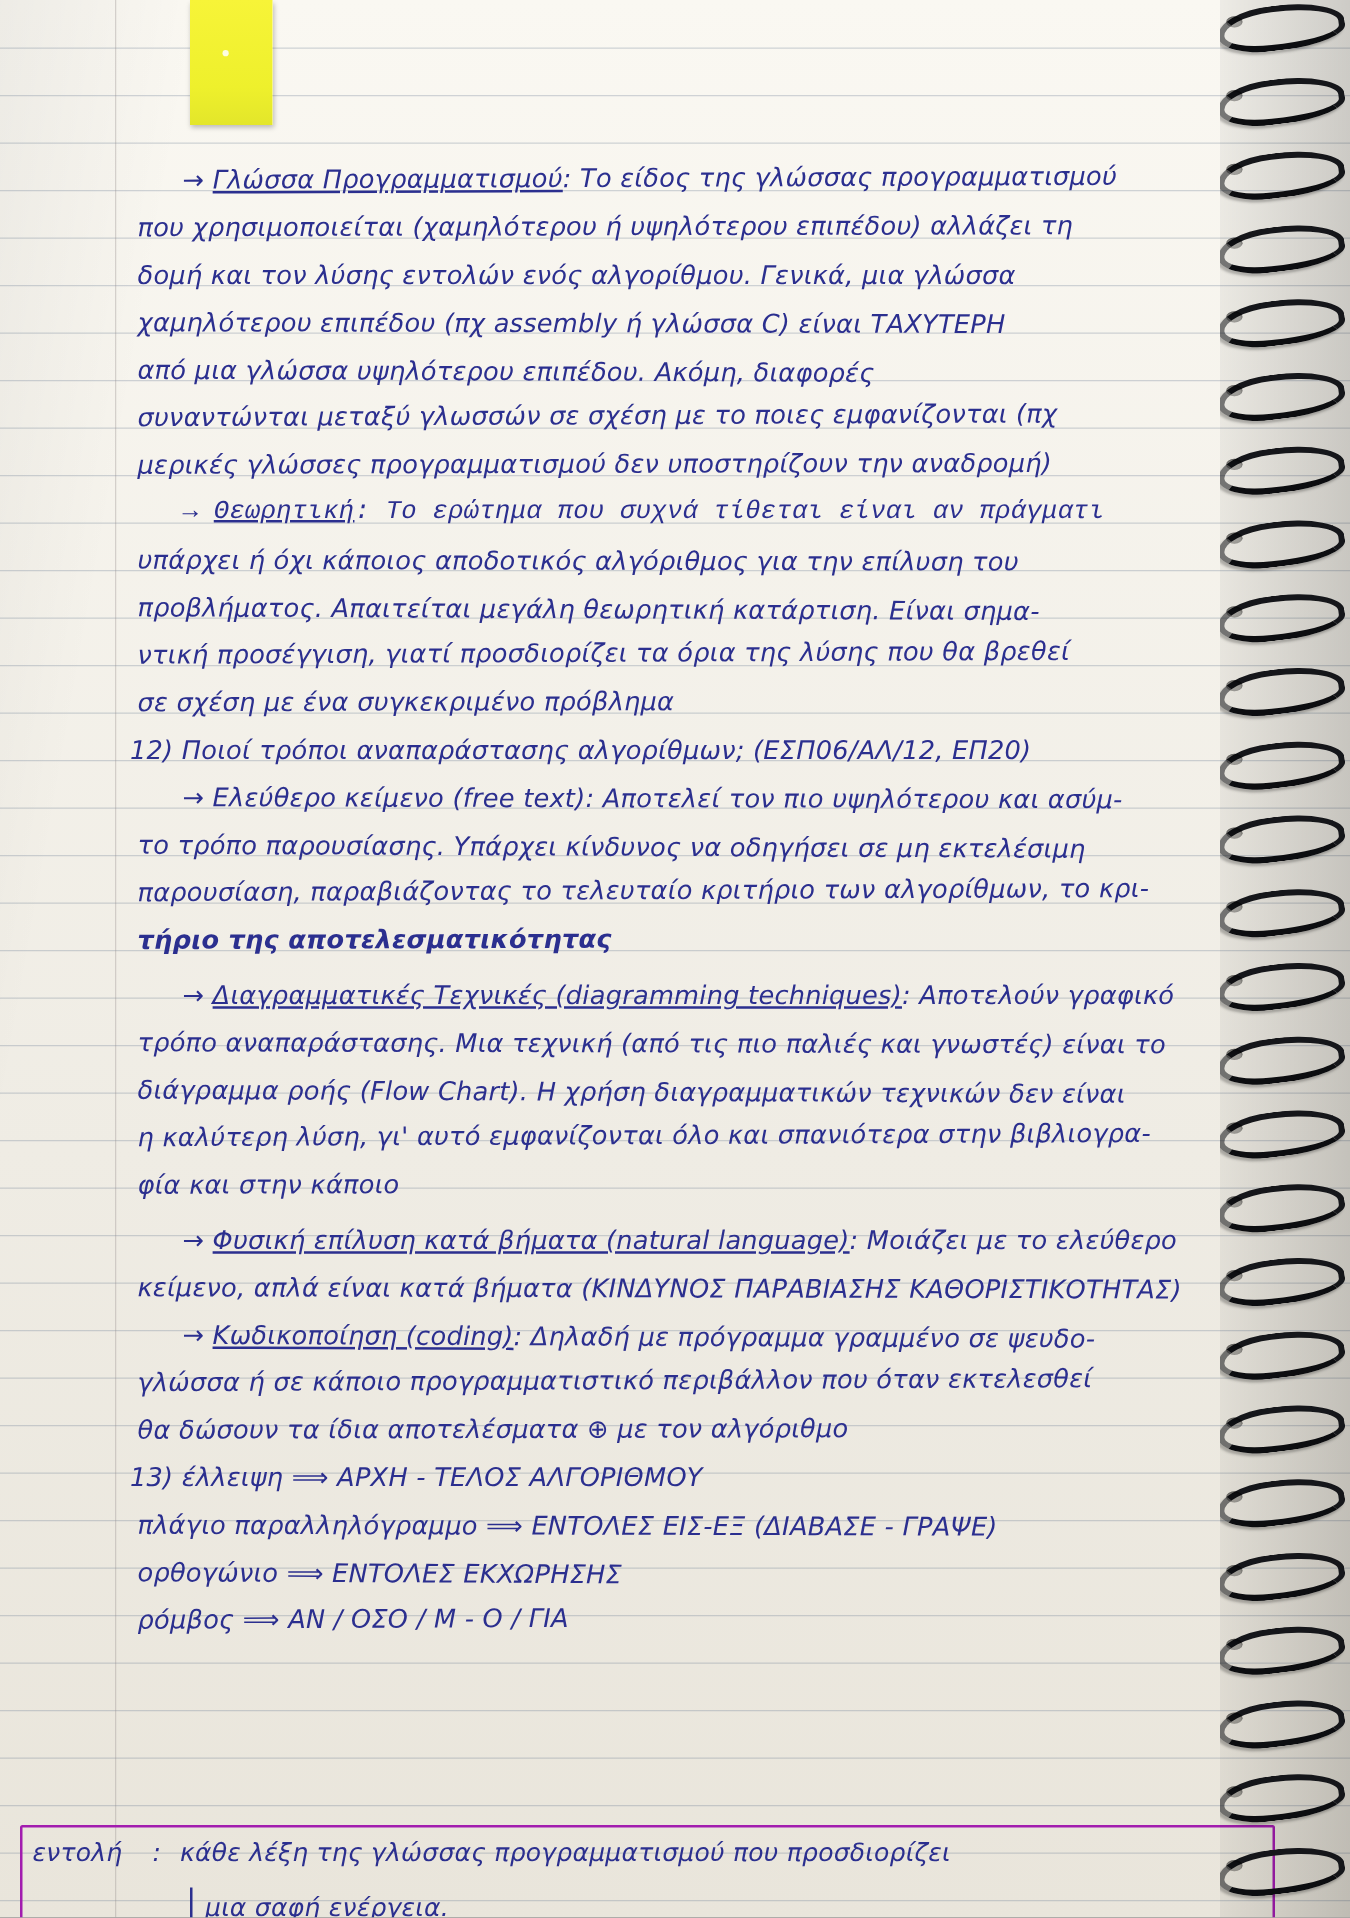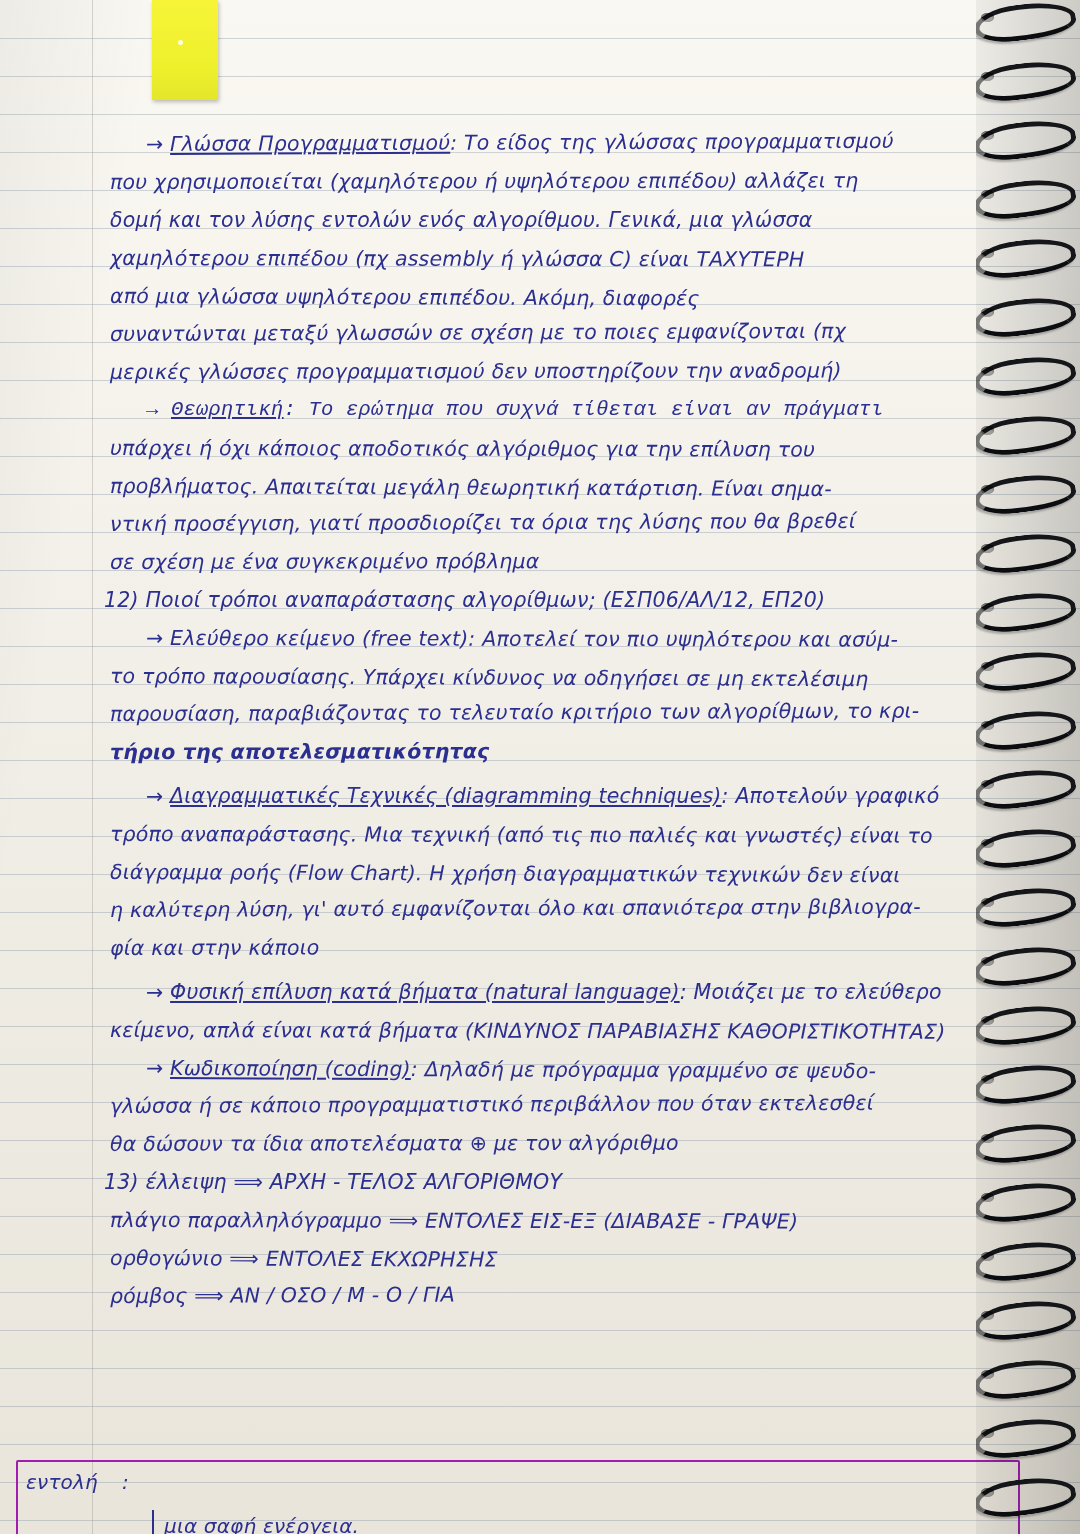--- a/index.html
+++ b/index.html
@@ -207,20 +207,21 @@
       <div class="hw" style="left: 104px; top: 1170px; transform: rotate(0deg);">13) έλλειψη ⟹    ΑΡΧΗ - ΤΕΛΟΣ ΑΛΓΟΡΙΘΜΟΥ</div>
       <div class="hw" style="left: 110px; top: 1208px; transform: rotate(0.12deg);">πλάγιο παραλληλόγραμμο ⟹ ΕΝΤΟΛΕΣ ΕΙΣ-ΕΞ (ΔΙΑΒΑΣΕ - ΓΡΑΨΕ)</div>
       <div class="hw" style="left: 110px; top: 1246px; transform: rotate(0.24deg);">ορθογώνιο ⟹  ΕΝΤΟΛΕΣ ΕΚΧΩΡΗΣΗΣ</div>
       <div class="hw" style="left: 110px; top: 1284px; transform: rotate(-0.24deg);">ρόμβος ⟹ ΑΝ / ΟΣΟ / Μ - Ο / ΓΙΑ</div>
     </div>
 
   <div id="definition-box">
     <div class="vline"></div>
     <div class="hw" style="left:8px; top:8px; font-size:20px;">εντολή</div>
     <div class="hw" style="left:104px; top:8px; font-size:20px;">:</div>
+    <div class="hw" style="left:126px; top:8px; font-size:20px;">κάθε λέξη της γλώσσας προγραμματισμού που προσδιορίζει</div>
     <div class="hw" style="left:146px; top:52px; font-size:20px;">μια σαφή ενέργεια.</div>
   </div>
 
   <div id="binding">
       <div class="coil" style="top: 4px;"></div>
       <div class="punch" style="top: 13px;"></div>
       <div class="coil" style="top: 63px;"></div>
       <div class="punch" style="top: 72px;"></div>
       <div class="coil" style="top: 122px;"></div>
       <div class="punch" style="top: 131px;"></div>

